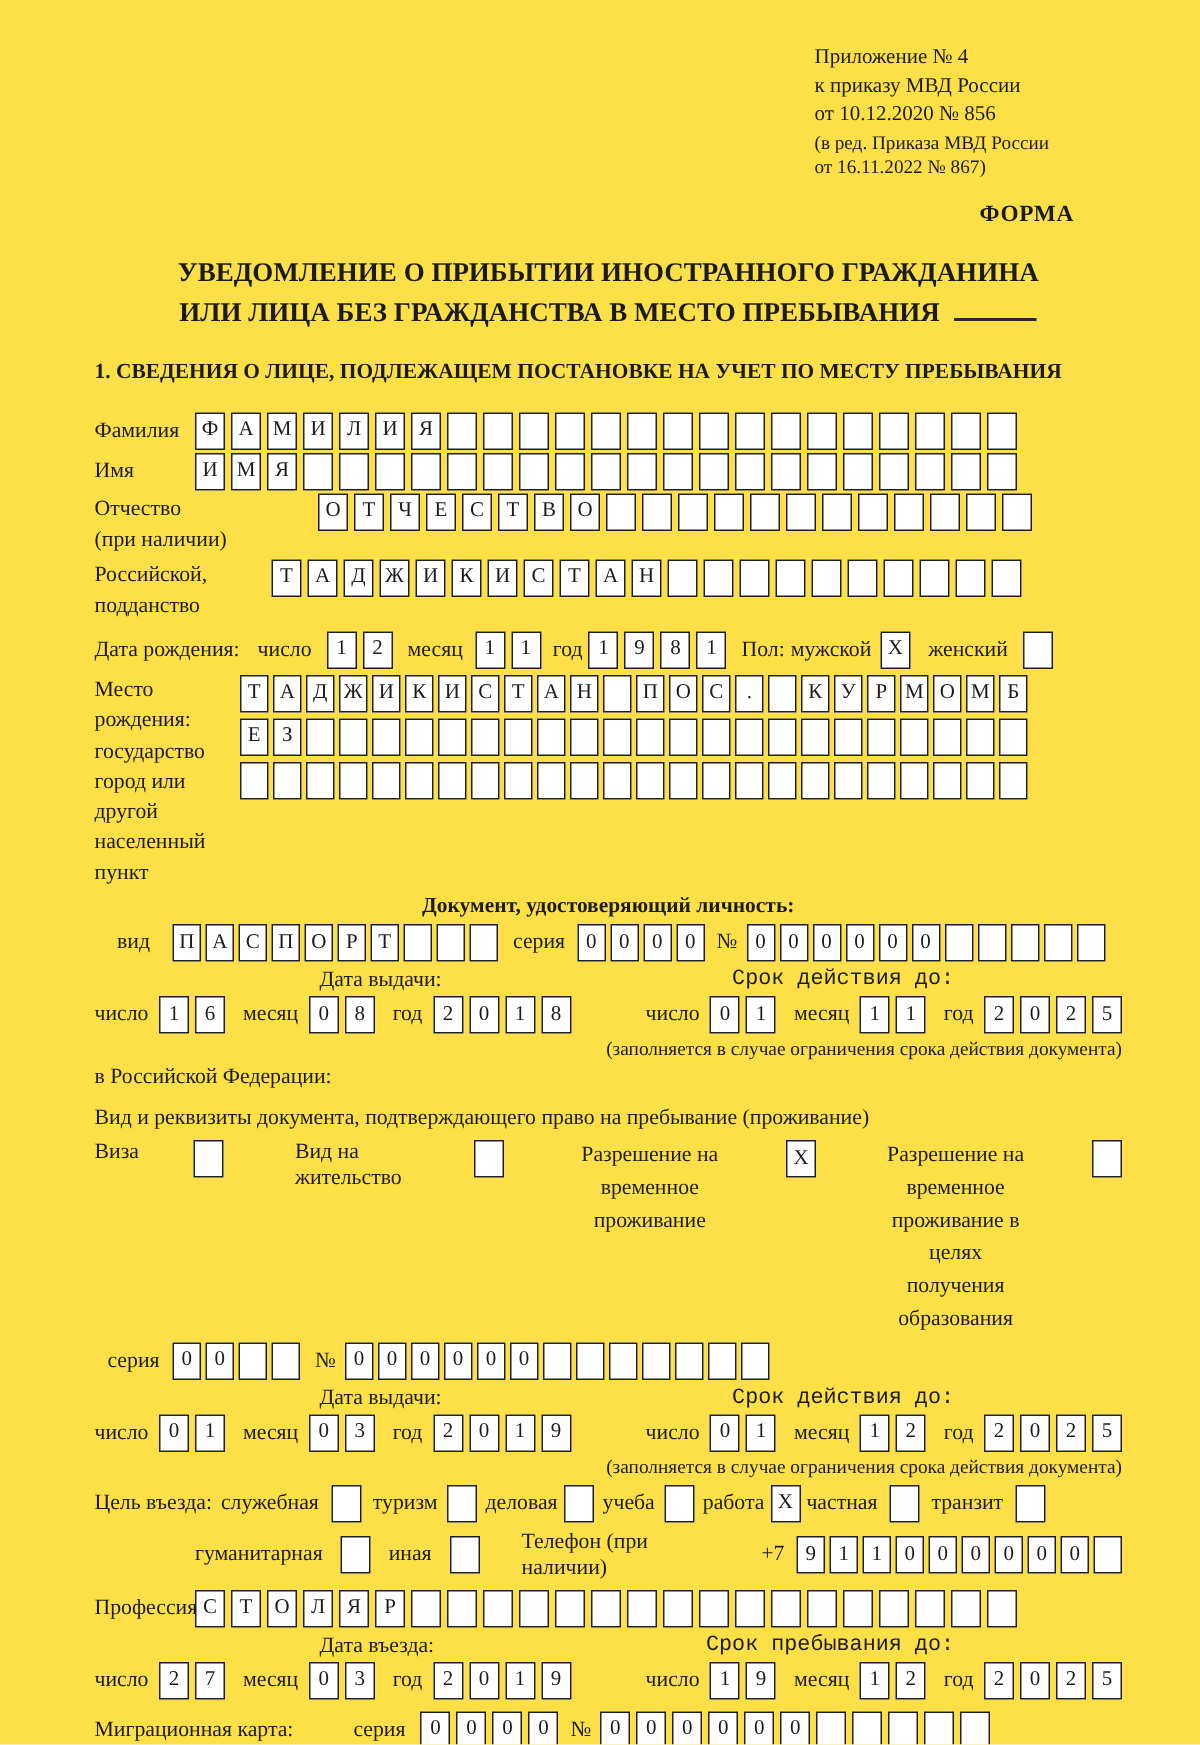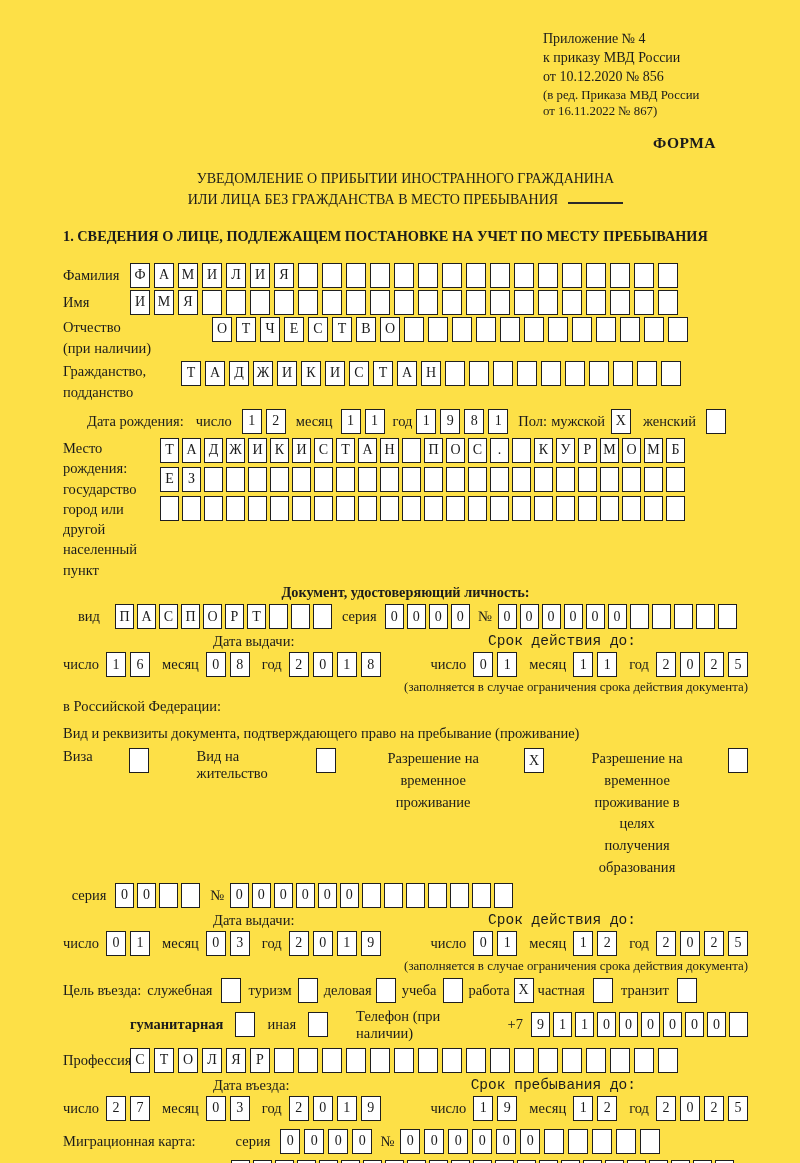--- a/index.html
+++ b/index.html
@@ -8,21 +8,21 @@
     background:#fde047;color:#1b1b1b;
     font-family:"Liberation Serif","DejaVu Serif",serif;
     font-size:14.5px;
     padding:30px 52px 10px 63px;
     position:relative;overflow:hidden;
   }
   
   .appendix{margin-left:auto;width:205px;line-height:1.35;font-size:14px;}
   .appendix .small{font-size:12.8px;line-height:1.3;}
   .forma{text-align:right;padding-right:32px;font-weight:bold;font-size:15.5px;letter-spacing:.5px;margin-top:14px;}
-  .title{text-align:center;font-weight:normal;font-size:14px;line-height:1.5;margin-top:16px;}
+  .title{text-align:center;font-weight:bold;font-size:18px;line-height:1.5;margin-top:16px;}
   .blankline{display:inline-block;width:55px;height:13px;border-bottom:2px solid #2a2a2a;margin-left:10px;}
   .sec-heading{font-weight:bold;font-size:14.3px;margin-top:18px;margin-bottom:18px;}
   
   .frow{display:flex;align-items:center;margin-bottom:2px;}
   .mrow{display:flex;align-items:flex-start;margin-bottom:2px;gap:12px;}
   .lblcol{flex-shrink:0;line-height:1.45;}
   .cellcol{display:flex;flex-direction:column;gap:4px;}
   .lbl{flex-shrink:0;}
   .w67{width:67px;}
   .w106{width:106px;}
@@ -161,21 +161,21 @@
         <span class="cell"></span>
         <span class="cell"></span>
         <span class="cell"></span>
         <span class="cell"></span>
         <span class="cell"></span>
       </div>
   </div>
 
   <div class="mrow">
     <div class="lblcol w106">
-      <div>Гражданство,</div>
+      <div>Российской,</div>
       <div>подданство</div>
     </div>
     <div class="cells">
         <span class="cell">Т</span>
         <span class="cell">А</span>
         <span class="cell">Д</span>
         <span class="cell">Ж</span>
         <span class="cell">И</span>
         <span class="cell">К</span>
         <span class="cell">И</span>
@@ -189,21 +189,21 @@
         <span class="cell"></span>
         <span class="cell"></span>
         <span class="cell"></span>
         <span class="cell"></span>
         <span class="cell"></span>
         <span class="cell"></span>
         <span class="cell"></span>
       </div>
   </div>
 
-  <div class="frow" style="margin-top:6px;margin-left:24px;">
+  <div class="frow" style="margin-top:6px;">
     <span>Дата рождения:</span>
     <span class="ml12">число</span>
     <span class="cells ml10">
         <span class="cell">1</span>
         <span class="cell">2</span>
       </span>
     <span class="ml10">месяц</span>
     <span class="cells ml8">
         <span class="cell">1</span>
         <span class="cell">1</span>
@@ -526,21 +526,21 @@
     <span class="ml4">частная</span>
     <span class="cells ml8">
         <span class="cell"></span>
       </span>
     <span class="ml8">транзит</span>
     <span class="cells ml8">
         <span class="cell"></span>
       </span>
   </div>
   <div class="purposerow" style="margin-top:5px;">
-    <span style="margin-left:67px;font-weight:bold;">гуманитарная</span>
+    <span style="margin-left:67px;">гуманитарная</span>
     <span class="cells ml12">
         <span class="cell"></span>
       </span>
     <span class="ml12">иная</span>
     <span class="cells ml12">
         <span class="cell"></span>
       </span>
     <span class="ml28">Телефон (при наличии)</span>
     <span class="ml28">+7</span>
     <span class="cells tight ml8">

